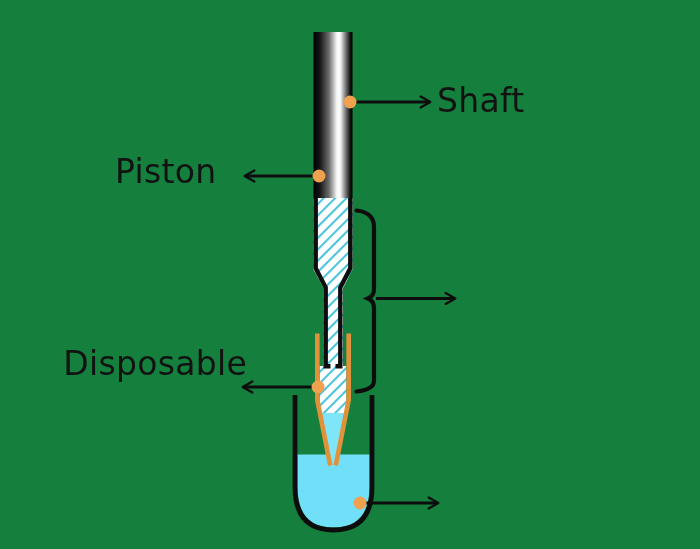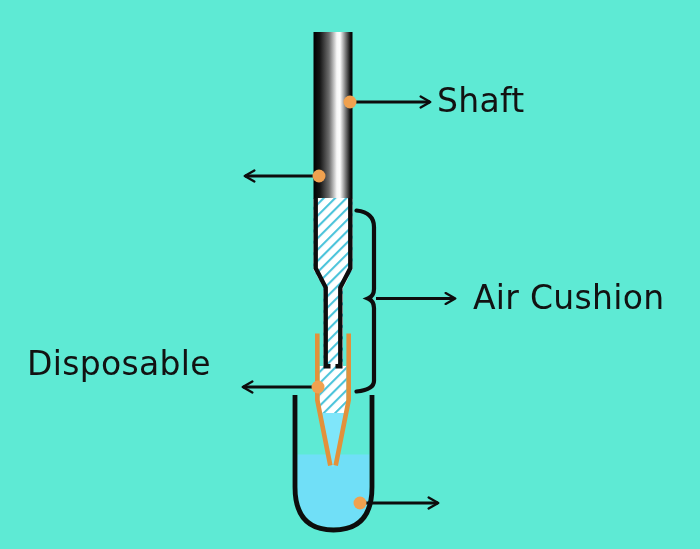--- a/index.html
+++ b/index.html
@@ -1,35 +1,35 @@
 <!DOCTYPE html>
 <html><head>
 <meta charset="utf-8">
 <style>
   html,body{margin:0;padding:0;background:#ffffff;}
   .stage{
     position:relative;
     width:700px;height:549px;
-    background:#5eead4;
+    background:#15803d;
     overflow:hidden;
     font-family:"DejaVu Sans", sans-serif;
   }
   .stage svg{position:absolute;left:0;top:0;}
   .lbl{
     position:absolute;
     font-size:33px;
     font-weight:500;
     letter-spacing:0.3px;
     color:#121212;
     line-height:40px;
     white-space:nowrap;
   }
   .lbl-2line{
     line-height:42px;
-    text-align:left;
+    text-align:right;
     white-space:normal;
     width:220px;
   }
 </style>
 </head>
 <body>
 
 <div class="stage">
 
   <svg width="700" height="549" viewBox="0 0 700 549">
@@ -88,20 +88,20 @@
     <g>
       <circle cx="350" cy="102" r="6.5" fill="#f0a14f"></circle>
       <circle cx="319" cy="176" r="6.5" fill="#f0a14f"></circle>
       <circle cx="318" cy="387" r="6.5" fill="#f0a14f"></circle>
       <circle cx="360" cy="503" r="6.5" fill="#f0a14f"></circle>
     </g>
   </svg>
 
   <div class="lbl" style="left:437px;top:81px;">Shaft</div>
 
+  <div class="lbl" style="left:115px;top:152px;">Piston</div>
 
-  <div class="lbl" style="left:473px;top:278px;">Air Cushion</div>
 
   <div class="lbl lbl-2line" style="left:27px;top:343px;">
     <span>Disposable</span><br>
   </div>
 
 </div>
 
 </body></html>

